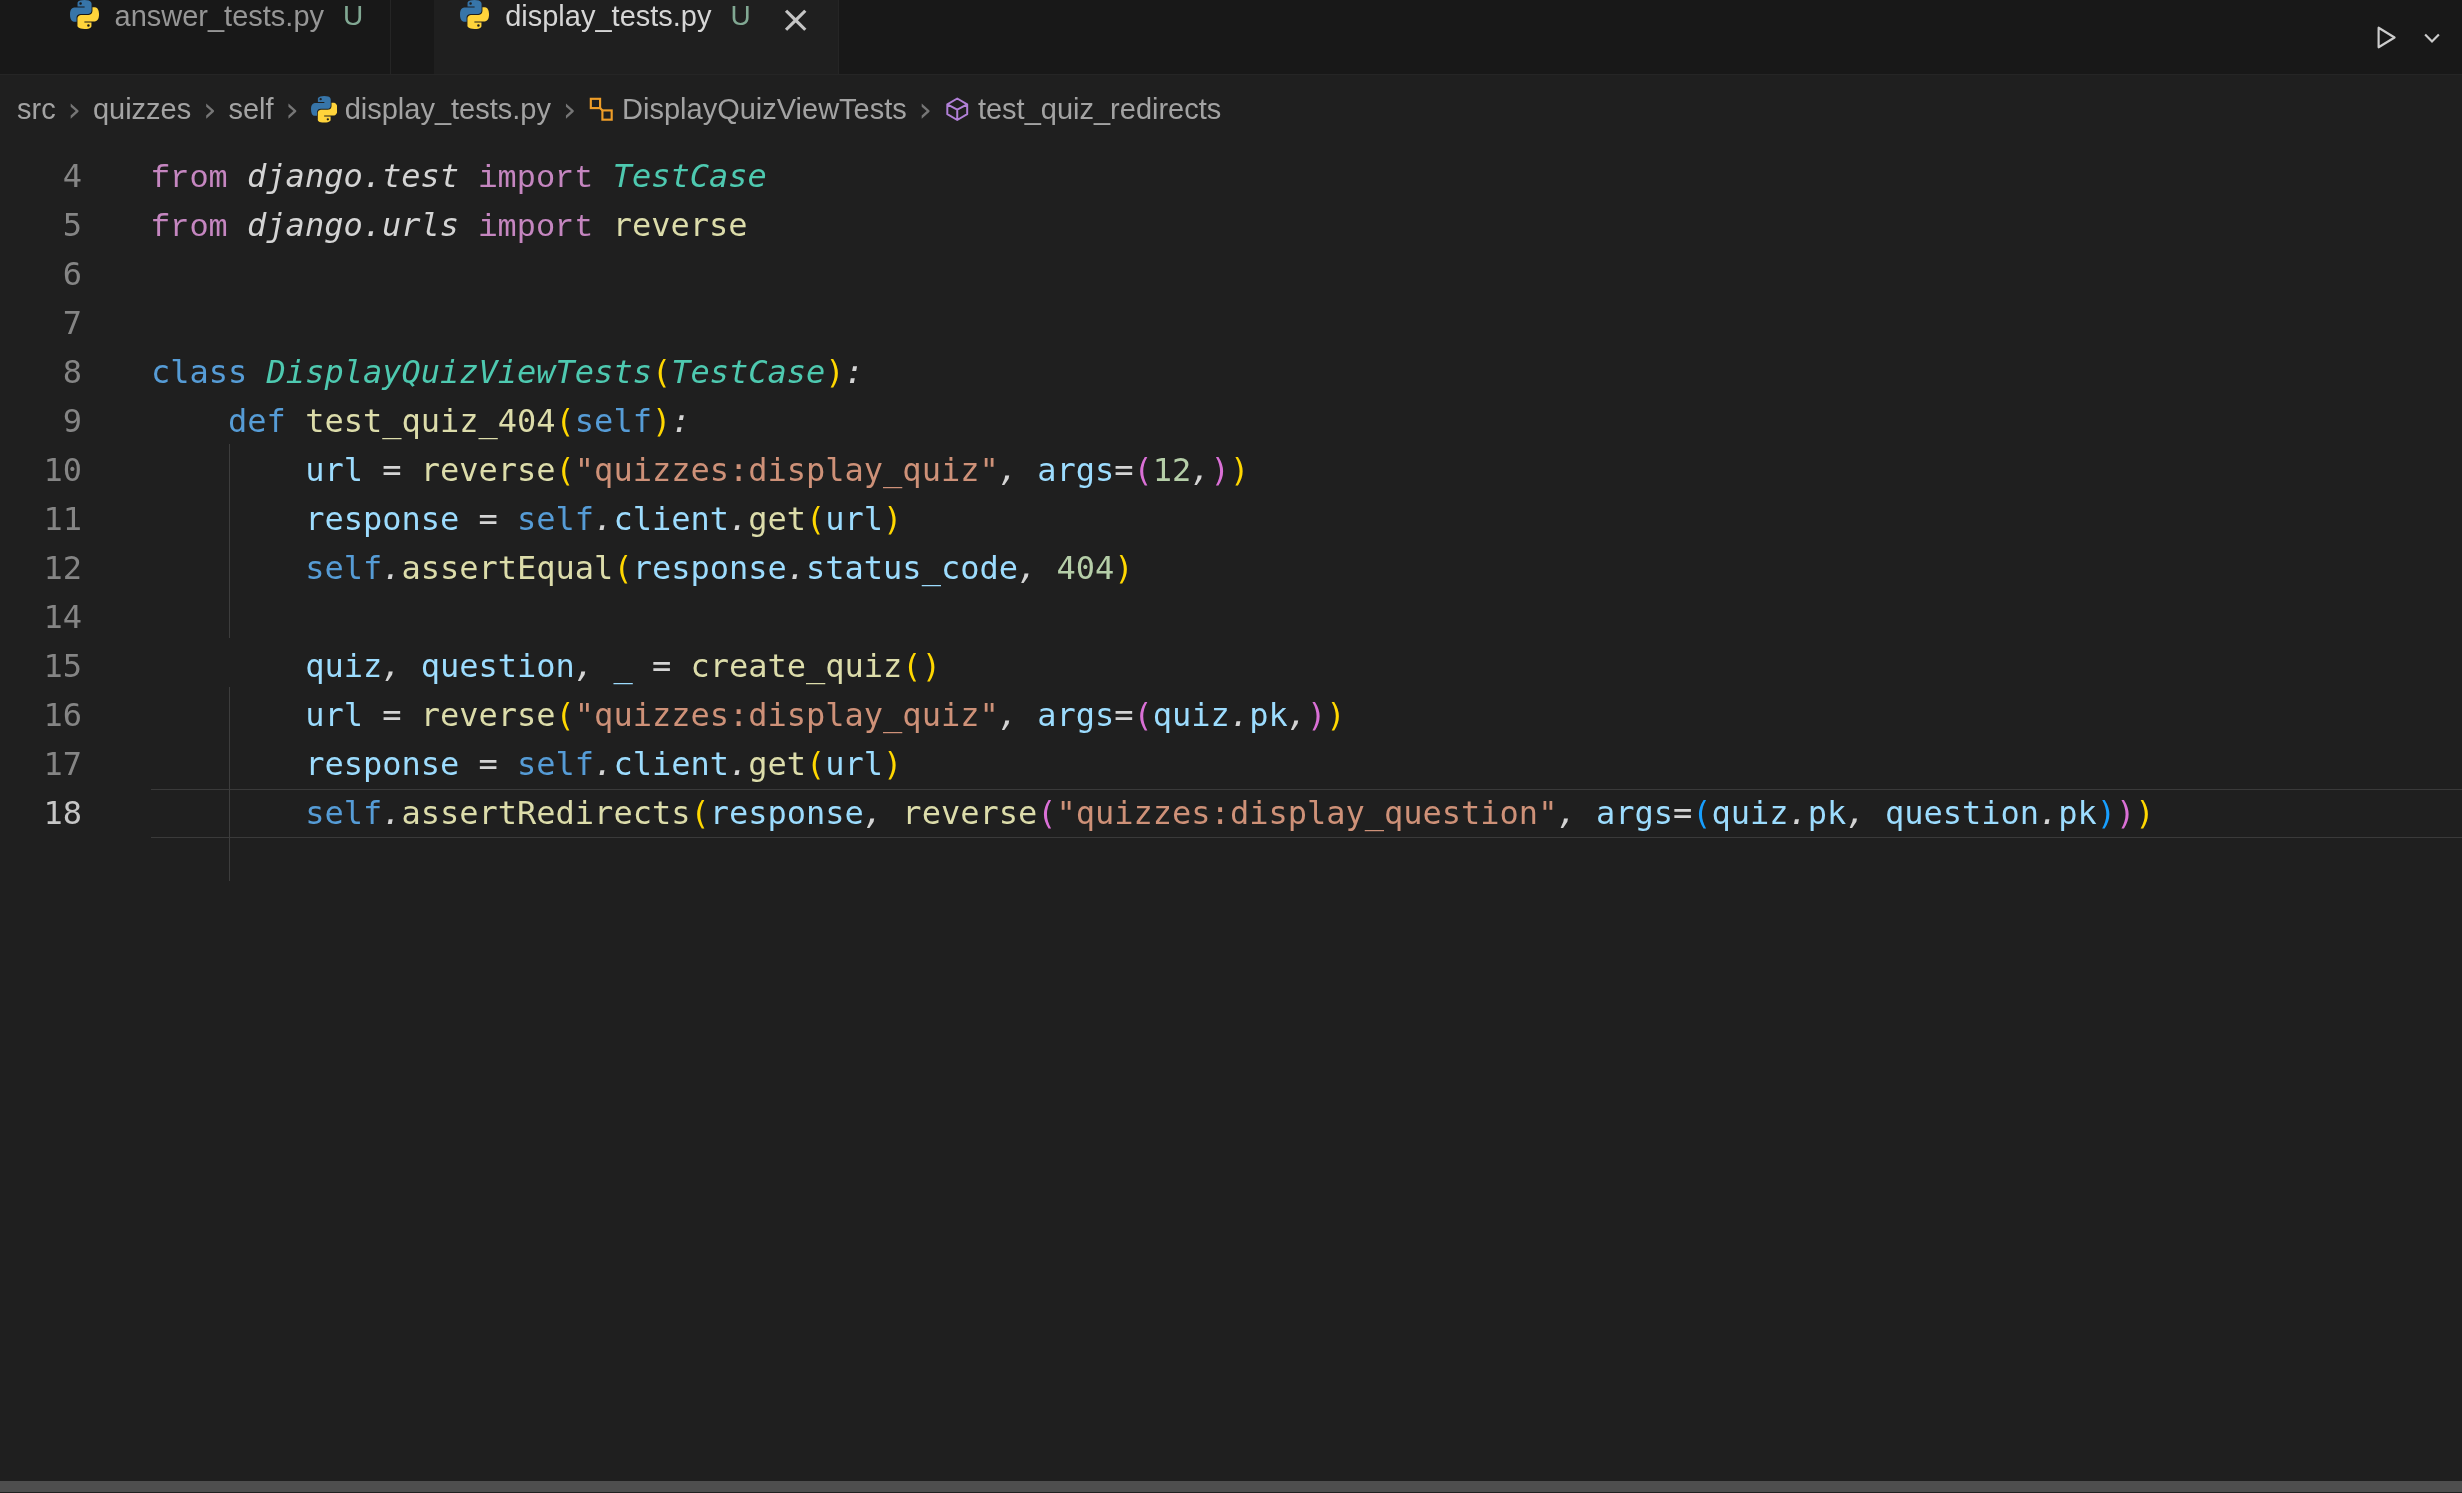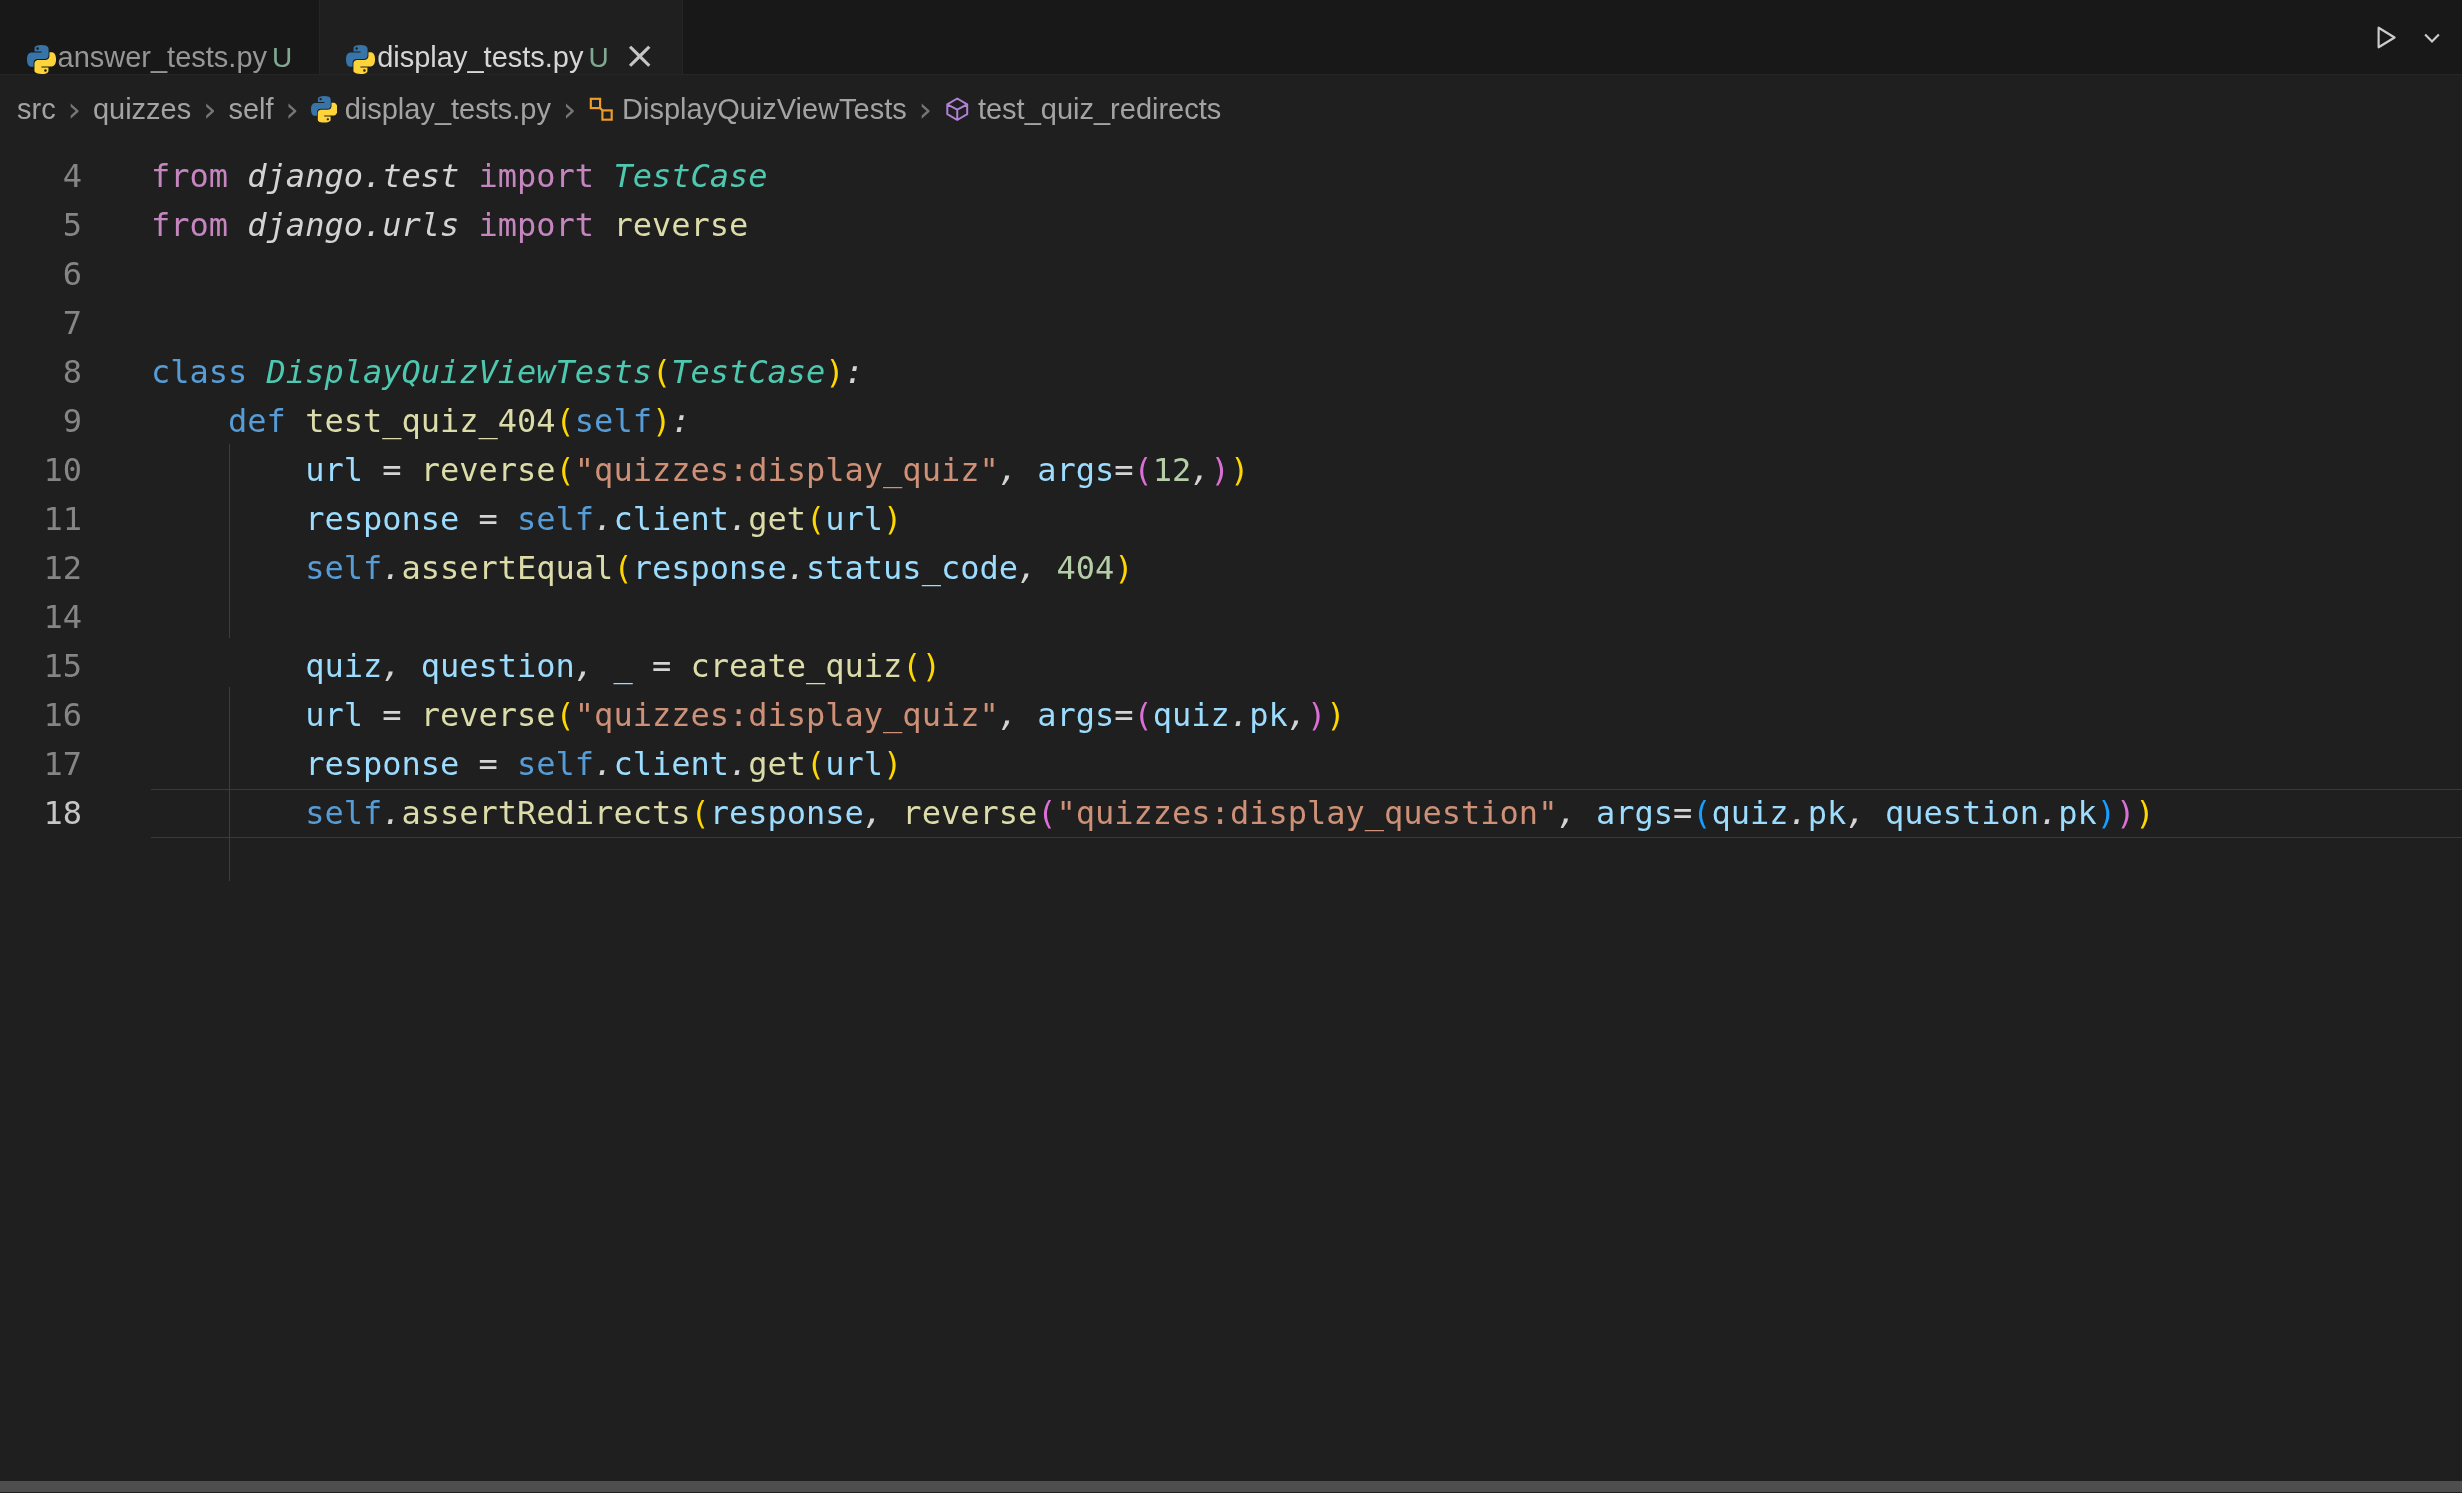--- a/index.html
+++ b/index.html
@@ -14,28 +14,29 @@
 
   
   .tabbar {
     height:75px;
     background:var(--tabbar-bg,#181818);
     display:flex; align-items:stretch;
     border-bottom:0.7px solid #252525;
     position:relative;
   }
   .tab {
-    display:flex; align-items:flex-end;
-    gap:2px;
+    display:flex; align-items:flex-start;
+    gap:16px;
     padding:0 26.5px;
     font-size:29px;
     color:#969696;
     border-right:0.7px solid #252525;
     cursor:pointer;
     white-space:nowrap;
+    margin-left:43px;
   }
   .tab.active {
     background:var(--editor-bg,#1f1f1f);
     color:#d6d6d6;
   }
   .tab .tab-icon { width:29px; height:29px; display:flex; align-items:center; }
   .tab .tab-icon svg { width:29px; height:29px; }
   .tab .badge {
     font-size:28px;
     color:var(--untracked-badge,#81A893);
@@ -91,21 +92,21 @@
   }
   .line.current .ln { color:var(--line-number-active,#c6c6c6); }
   .line.current::after {
     content:""; position:absolute; left:151px; right:0; top:0; bottom:0;
     border-top:0.7px solid #3a3a3a; border-bottom:0.7px solid #3a3a3a;
     pointer-events:none;
   }
   .indent-guide { position:absolute; width:0.7px; background:#3d3d3d; left:229px; }
 
   
-  .tk-kw  { color:var(--keyword,#C586C0); }
+  .tk-kw  { color:var(--keyword,#C586C0);font-family:Liberation Mono, monospace; }
   .tk-kwd { color:var(--keyword-decl,#569CD6); }
   .tk-ty  { color:var(--type,#4EC9B0);font-style:italic; }
   .tk-fn  { color:var(--function,#DCDCAA); }
   .tk-vr  { color:var(--variable,#9CDCFE); }
   .tk-st  { color:var(--string,#CE9178); }
   .tk-nm  { color:var(--number,#B5CEA8); }
   .tk-pl  { color:var(--plain,#D4D4D4);font-style:italic; }
   .tk-slf { color:var(--self-kw,#569CD6); }
   .tk-b1  { color:var(--bracket1,#FFD700); }
   .tk-b2  { color:var(--bracket2,#DA70D6); }

